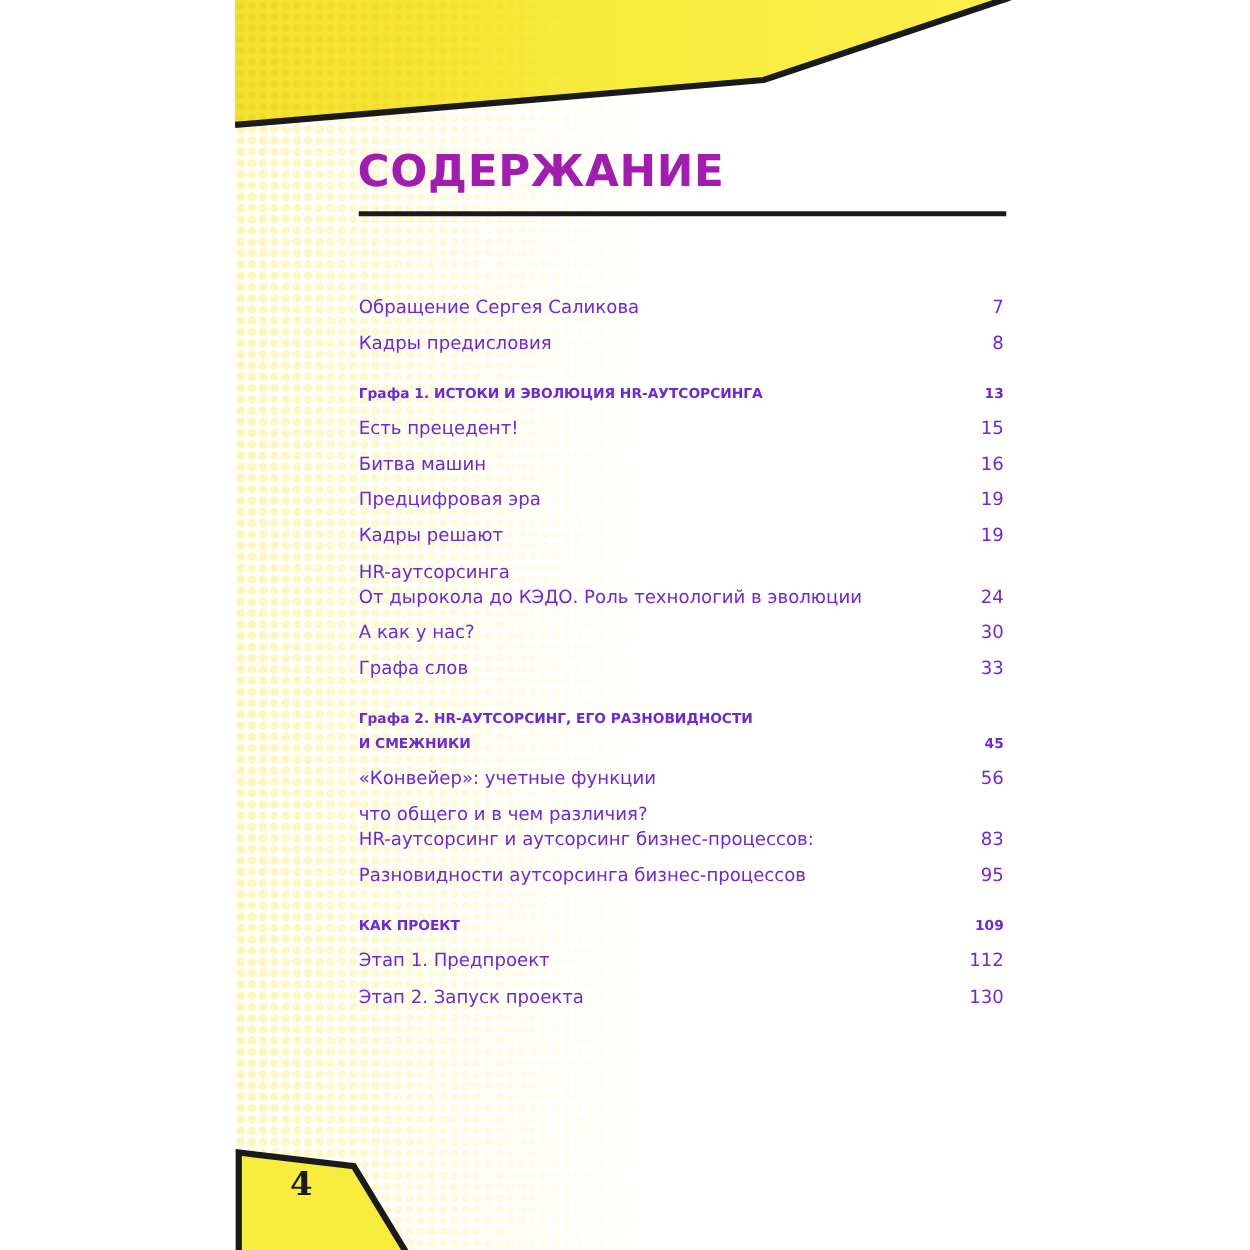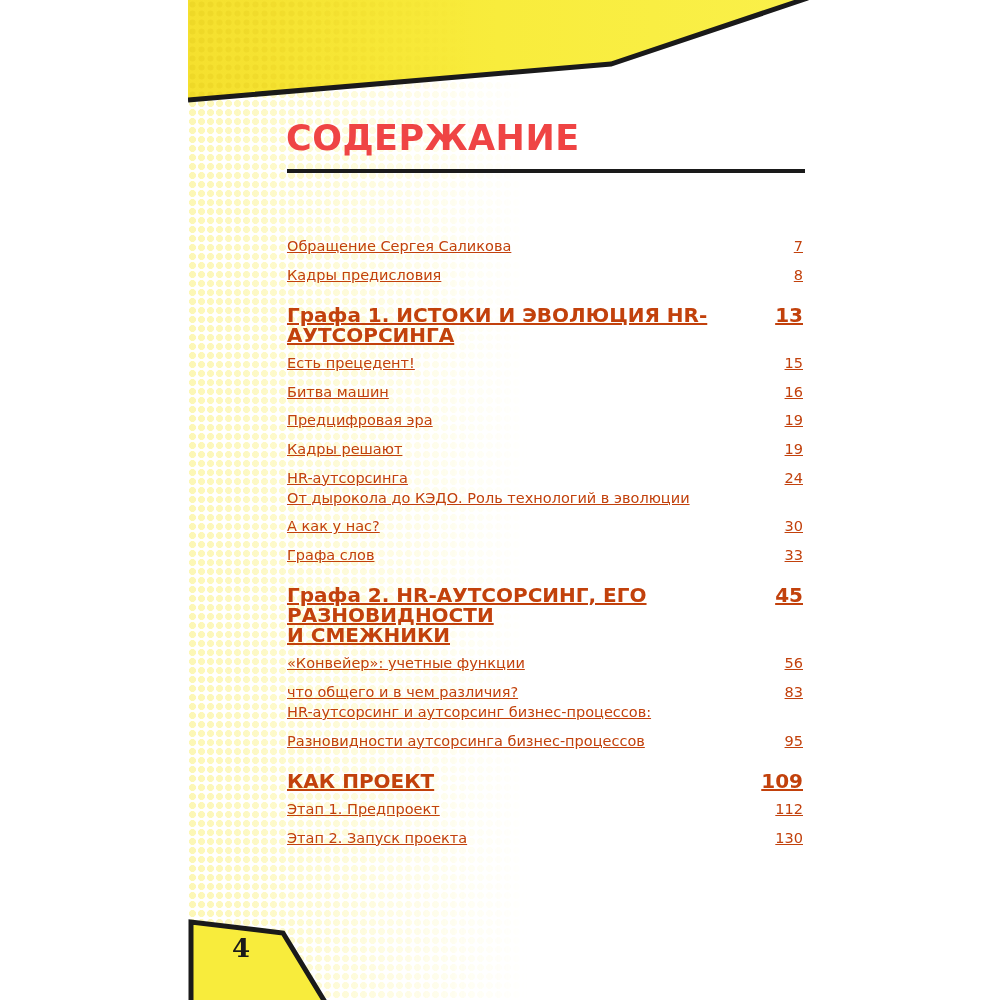--- a/index.html
+++ b/index.html
@@ -62,58 +62,57 @@
     }
     .title {
       position: absolute;
       left: 98px;
       top: 118px;
       margin: 0;
       font-family: "DejaVu Sans", sans-serif;
       font-weight: bold;
       font-size: 35px;
       letter-spacing: 0.5px;
-      color: #ef4444;
+      color: #a21caf;
     }
     .title-rule {
       position: absolute;
       left: 99px;
       top: 169px;
       width: 518px;
       height: 4px;
       background: #1a1a1a;
     }
     .toc {
       position: absolute;
       left: 99px;
       top: 236px;
       width: 516px;
     }
     .toc-entry {
       display: flex;
-      align-items: flex-start;
+      align-items: flex-end;
       justify-content: space-between;
       font-size: 14.5px;
       line-height: 20px;
       margin-bottom: 8.6px;
-      color: #c2410c;
+      color: #6d28d9;
       cursor: pointer;
-      text-decoration: underline;
     }
     .toc-entry .label {
       flex: 1;
       padding-right: 20px;
     }
     .toc-entry .num {
       text-align: right;
       white-space: nowrap;
     }
     .toc-entry.chapter {
       font-weight: bold;
-      font-size: 20px;
+      font-size: 11px;
       margin-top: 20px;
     }
     .toc-entry.two-line .label span {
       display: block;
     }
     .toc-entry.two-line {
       line-height: 20px;
     }
   </style>
 </head>

